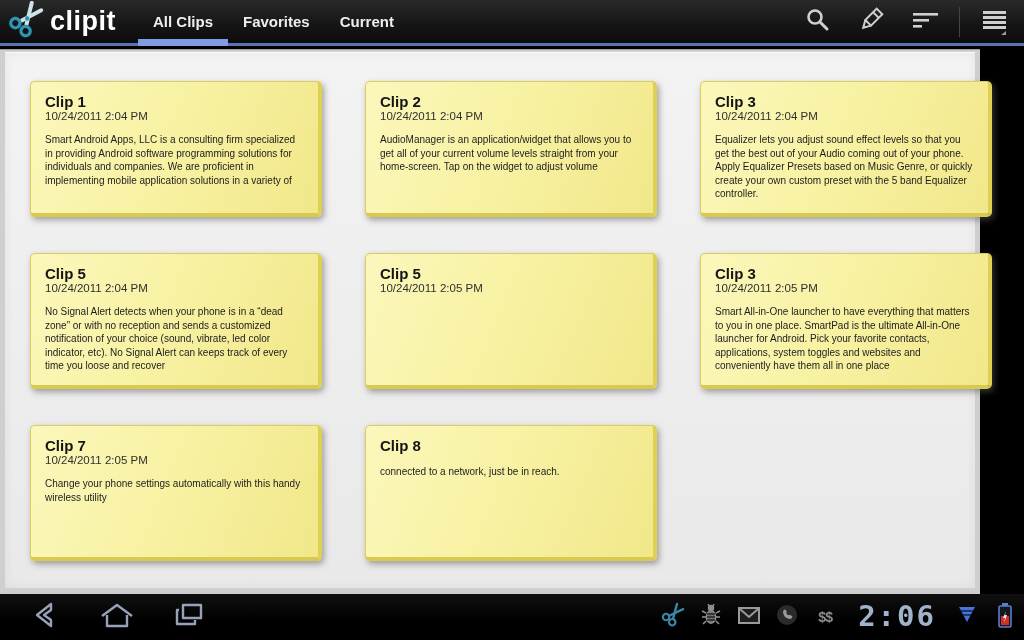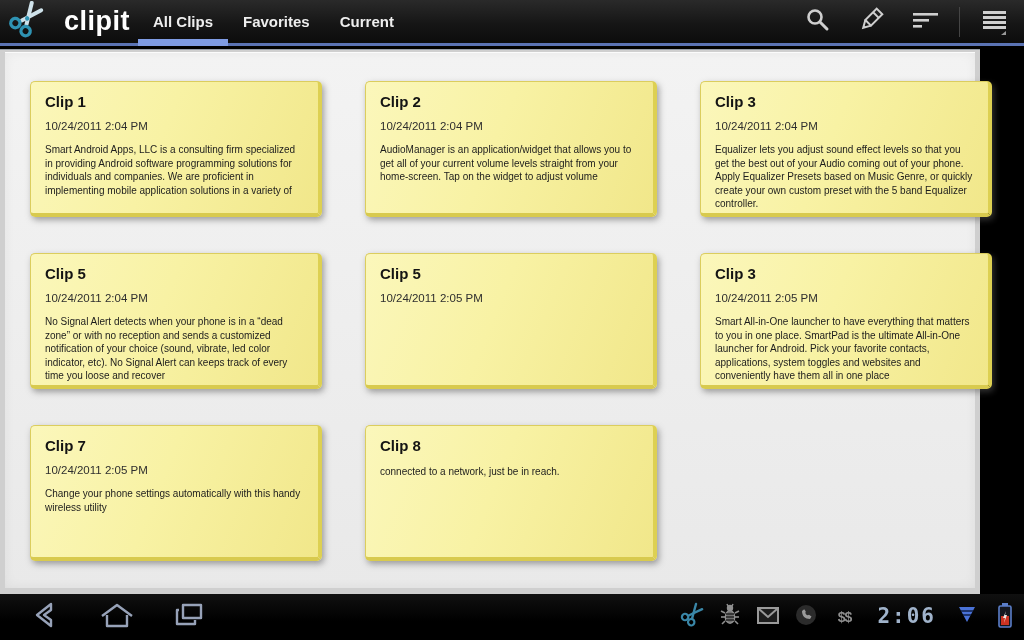--- a/index.html
+++ b/index.html
@@ -5,21 +5,21 @@
   * { margin:0; padding:0; box-sizing:border-box; }
   html,body { width:1024px; height:640px; overflow:hidden; background:#000;
               font-family:"Liberation Sans", sans-serif; }
 
   
   .action-bar{
     position:absolute; left:0; top:0; width:1024px; height:46px;
     background:linear-gradient(#2a2a2a,#161616 55%,#0c0c0c);
     border-bottom:3px solid #5a73b4;
   }
-  .logo{ position:absolute; left:8px; top:0; height:43px; display:flex; align-items:center; gap:20px; }
+  .logo{ position:absolute; left:8px; top:0; height:43px; display:flex; align-items:center; gap:6px; }
   .logo-text{ color:#fff; font-size:27px; font-weight:bold; letter-spacing:0.5px; }
   .tabs{ position:absolute; left:138px; top:0; height:43px; display:flex; }
   .tab{ position:relative; height:43px; display:flex; align-items:center; justify-content:center;
         padding:0 15px; color:#eee; font-size:15px; font-weight:bold; cursor:pointer; }
   .tab.active::after{ content:""; position:absolute; left:0; right:0; bottom:-3px; height:7px; background:#7f9ce4; }
   .bar-actions{ position:absolute; right:10px; top:0; height:43px; display:flex; align-items:center; gap:14px; }
   .bar-btn{ width:40px; height:36px; display:flex; align-items:center; justify-content:center; }
   .bar-divider{ width:1px; height:30px; background:#454545; }
 
   
@@ -38,33 +38,33 @@
     column-gap:43px; row-gap:36px;
   }
   .clip-note{
     width:292px; height:136px; padding:11px 14px; cursor:pointer;
     background:linear-gradient(112deg,#fbf7bb 0%,#f8f2a4 45%,#f1e78a 100%);
     border:1px solid #dbcd5e; border-right:4px solid #ddd052; border-bottom:4px solid #d8ca4e;
     border-radius:5px; overflow:hidden;
     box-shadow:2px 3px 6px rgba(90,90,90,0.55);
   }
   .clip-title{ font-size:15px; font-weight:bold; color:#141414; }
-  .clip-date{ font-size:11.5px; color:#2e2e2e; margin-top:10px; }
+  .clip-date{ font-size:11.5px; color:#2e2e2e; margin-top:0; }
   .clip-body{ font-size:10px; color:#1c1c1c; line-height:1.36; margin-top:11px; }
 
   
   .system-bar{
     position:absolute; left:0; top:594px; width:1024px; height:46px;
     background:linear-gradient(#101010,#000 60%);
   }
   .nav-buttons{ position:absolute; left:25px; top:0; height:46px; display:flex; align-items:center; gap:32px; }
   .nav-btn{ width:40px; height:34px; display:flex; align-items:center; justify-content:center; }
   .status-area{ position:absolute; right:6px; top:0; height:46px; display:flex; align-items:center; gap:12px; }
   .status-icon{ width:26px; height:26px; display:flex; align-items:center; justify-content:center; }
-  .clock{ color:#a9bdd6; font-family:"DejaVu Sans Mono", monospace; font-size:21px; font-weight:bold;
+  .clock{ color:#a9bdd6; font-family:"DejaVu Sans Mono", monospace; font-size:29px; font-weight:bold;
           letter-spacing:2px; margin:0 6px 2px 8px; opacity:0.95; }
   .cash-text{ color:#8f8f8f; font-size:14px; font-weight:bold; letter-spacing:-1px; }
 </style>
 </head>
 <body>
 
 <div class="action-bar">
   <div class="logo">
     <span>
       <svg width="36" height="38" viewBox="0 0 36 38">

